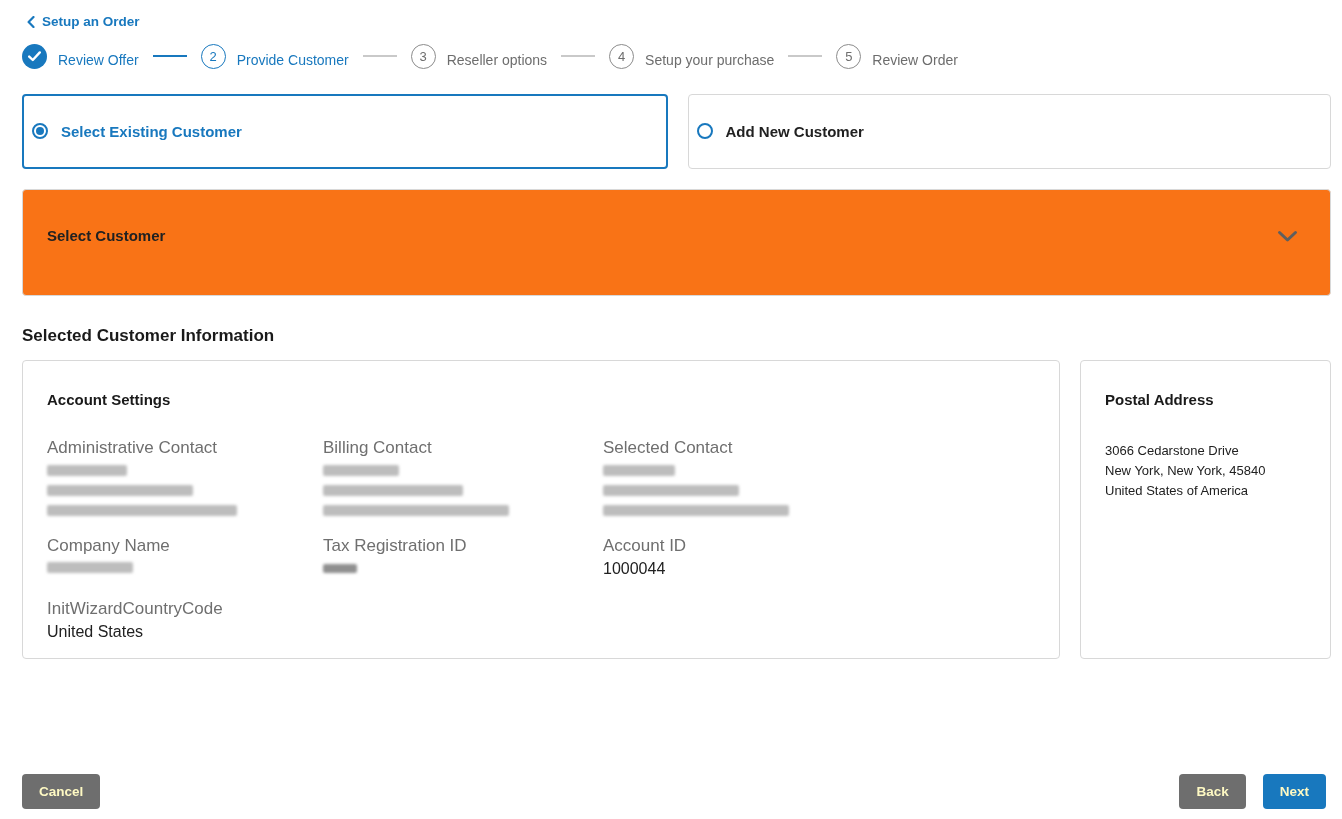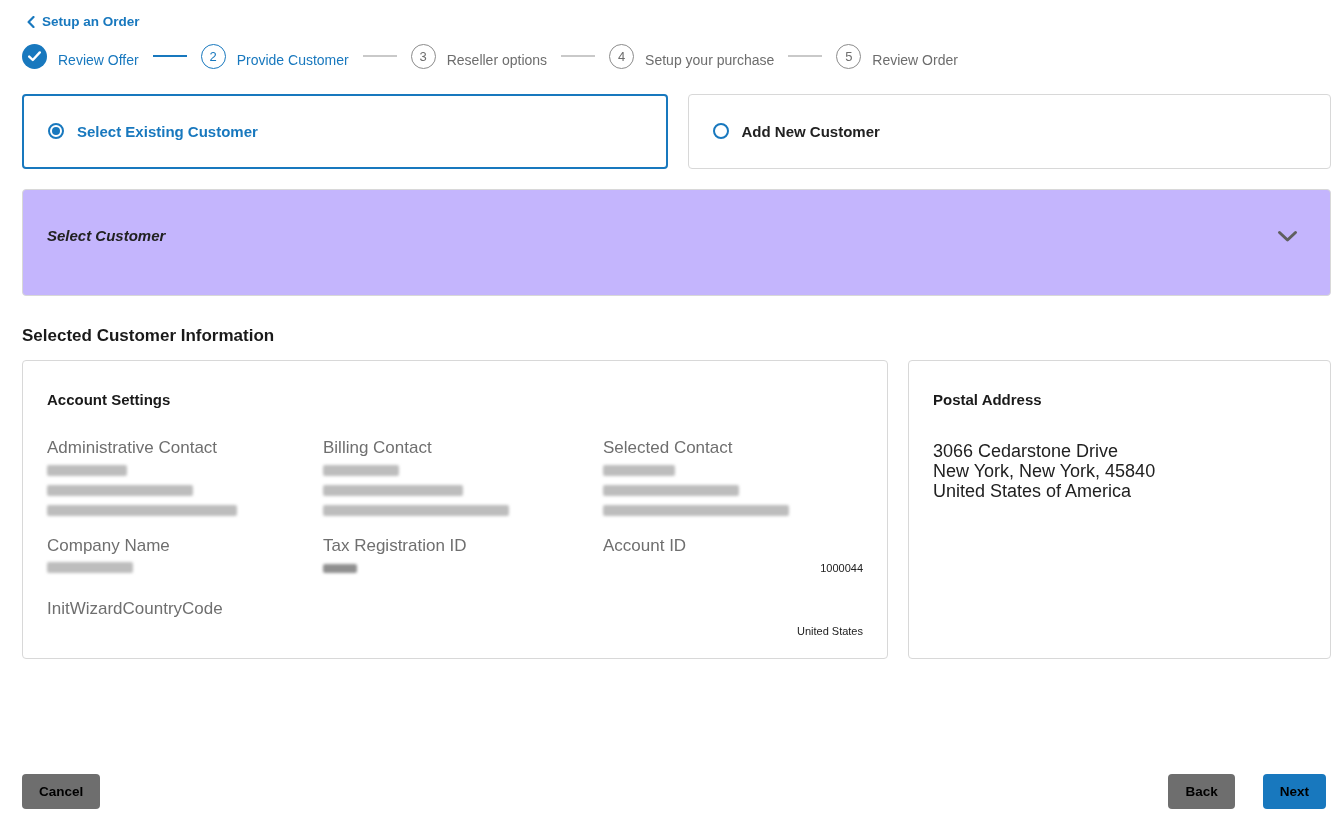--- a/index.html
+++ b/index.html
@@ -28,58 +28,58 @@
   .step.active .step-circle{border:1.5px solid var(--blue);color:var(--blue);}
   .step.upcoming .step-circle{border:1.5px solid #8c8c8c;color:#6d6d6d;}
   .step-label{font-size:14px;white-space:nowrap;margin-top:8px;}
   .step.completed .step-label,.step.active .step-label{color:var(--blue);}
   .step.upcoming .step-label{color:#6d6d6d;}
   .connector{width:34px;border-top:2px solid #c9c9c9;margin:0 14px;}
   .connector.done{border-top-color:var(--blue);}
   
   .option-row{display:flex;gap:20px;margin:25px 11px 0 22px;}
   .option-card{flex:1;height:75px;border:1px solid var(--border);border-radius:4px;
-    display:flex;align-items:center;padding-left:24px;gap:13px;background:#fff;cursor:pointer;}
+    display:flex;align-items:center;padding-left:8px;gap:13px;background:#fff;cursor:pointer;}
   .option-card.selected{border:2px solid var(--blue);}
   .option-label{font-size:15px;font-weight:700;color:var(--text-dark);}
   .option-card.selected .option-label{color:var(--blue);}
   .radio{width:16px;height:16px;border-radius:50%;border:2px solid var(--blue);
     position:relative;flex:0 0 auto;cursor:pointer;}
   .radio.checked::after{content:"";position:absolute;inset:2px;background:var(--blue);border-radius:50%;}
   
   .select-card{margin:20px 11px 0 22px;height:107px;border:1px solid var(--border);
-    border-radius:4px;position:relative;background:#c4b5fd;cursor:pointer;font-style:italic;}
+    border-radius:4px;position:relative;background:#f97316;cursor:pointer;}
   .select-label{position:absolute;left:24px;top:37px;font-size:15px;font-weight:700;}
   .select-chevron{position:absolute;right:32px;top:40px;line-height:0;}
   
   .section-title{margin:30px 0 0 22px;font-size:17px;font-weight:700;color:#1a1a1a;}
   
   .info-row{display:flex;gap:20px;margin:14px 11px 0 22px;}
   .info-card{border:1px solid var(--border);border-radius:4px;background:#fff;
     padding:30px 24px 24px 24px;height:299px;}
-  .account-card{width:866px;}
+  .account-card{width:1038px;}
   .postal-card{flex:1;}
   .card-title{font-size:15px;font-weight:700;color:#1a1a1a;}
   .contact-grid,.fields-grid{display:grid;grid-template-columns:276px 280px 1fr;}
   .contact-grid{margin-top:31px;}
   .fields-grid{margin-top:21px;}
   .field-label{font-size:17px;color:var(--label-gray);line-height:17px;}
-  .field-value{font-size:11px;color:var(--text-dark);margin-top:6px;line-height:17px;text-align:right;}
+  .field-value{font-size:16px;color:var(--text-dark);margin-top:6px;line-height:17px;}
   .blur-bar{height:11px;border-radius:2px;background:#bdbdbd;filter:blur(1.6px);margin-top:9px;}
   .blur-bar.dark{background:#8f8f8f;height:9px;margin-top:10px;}
   .country-block{margin-top:23px;}
-  .postal-lines{margin-top:33px;font-size:18px;line-height:20px;color:var(--text-dark);}
+  .postal-lines{margin-top:33px;font-size:13px;line-height:20px;color:var(--text-dark);}
   
   .footer{position:absolute;left:22px;right:16px;bottom:10px;display:flex;
     justify-content:space-between;align-items:center;}
-  .btn{height:35px;padding:0 17px;border:none;border-radius:4px;color:#000000;
+  .btn{height:35px;padding:0 17px;border:none;border-radius:4px;color:#fef9c3;
     font-weight:700;font-size:13.5px;font-family:inherit;cursor:pointer;}
   .btn.gray{background:var(--btn-gray);}
   .btn.blue{background:var(--blue);}
-  .footer-right{display:flex;gap:28px;}
+  .footer-right{display:flex;gap:17px;}
 </style>
 </head>
 <body>
 
 
 
 
 <a class="back-link">
   <span style="line-height:0;">
     <svg width="8" height="12" viewBox="0 0 8 12">

